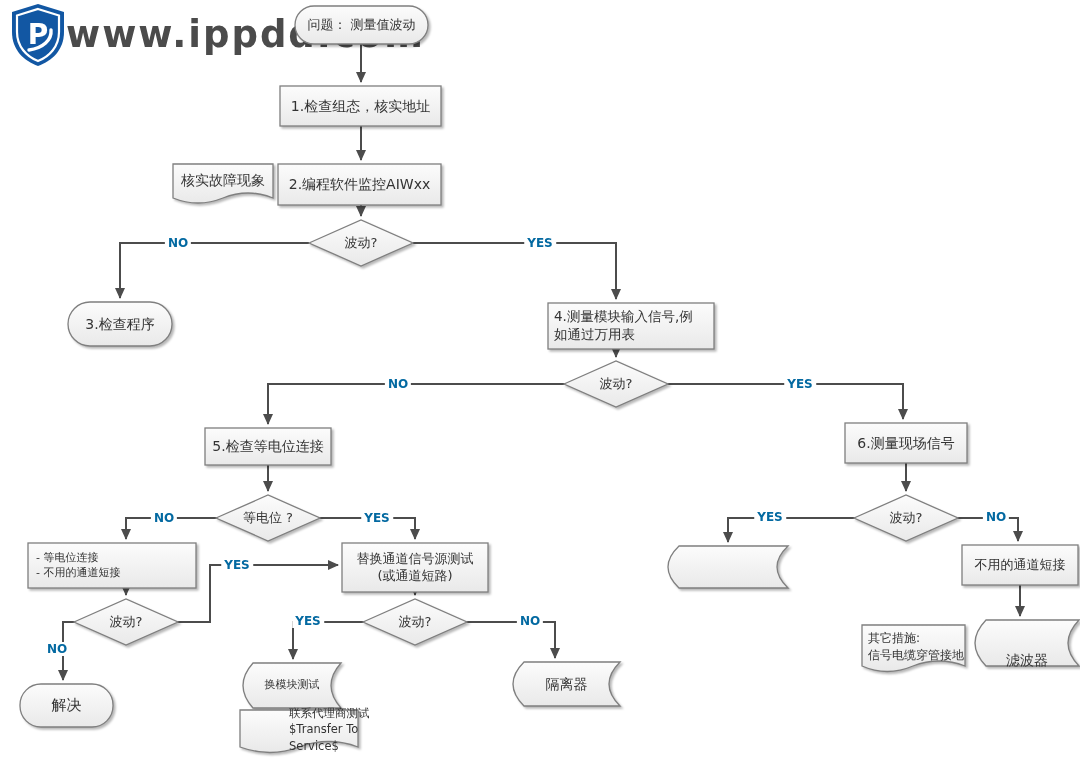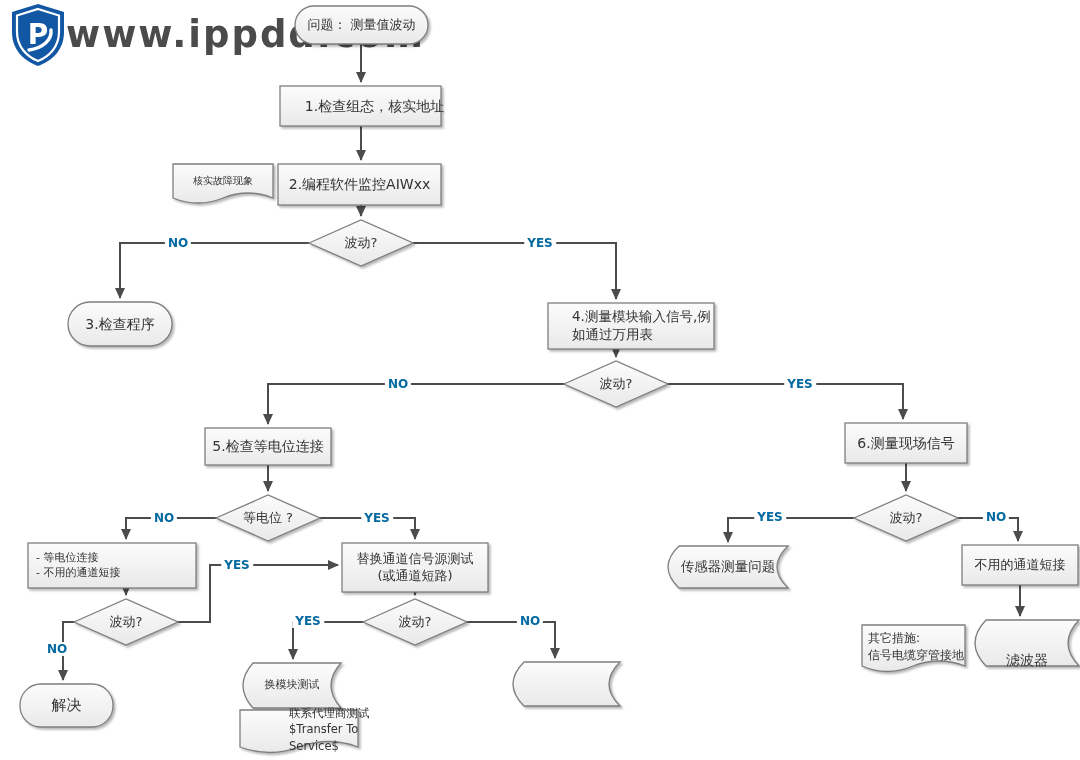--- a/index.html
+++ b/index.html
@@ -99,43 +99,43 @@
       <path class="shape" d="M524,662 H620 Q598,684 620,706 H524 Q502,684 524,662 Z"></path>
       <polygon class="shape" points="854,518 906,495 958,518 906,541"></polygon>
       <path class="shape" d="M679,546 H788 Q766,567 788,588 H679 Q657,567 679,546 Z"></path>
       <rect class="shape" x="962" y="545" width="116" height="40"></rect>
       <path class="shape" d="M862,625 H965 V666 Q939,656 913,666 Q887,677 862,666 Z"></path>
       <path class="shape" d="M986,620 H1079 Q1057,643 1079,666 H986 Q964,643 986,620 Z"></path>
     </g>
   </svg>
 
   <div class="txt" style="left:295px;top:6px;width:133px;height:38px;font-size:13px;">问题： 测量值波动</div>
-  <div class="txt" style="left:280px;top:86px;width:161px;height:40px;margin-left:14px;">1.检查组态，核实地址</div>
-  <div class="txt" style="left:173px;top:162px;width:100px;height:36px;font-size:10px;">核实故障现象</div>
+  <div class="txt" style="left:280px;top:86px;width:161px;height:40px;">1.检查组态，核实地址</div>
+  <div class="txt" style="left:173px;top:162px;width:100px;height:36px;font-size:14px;">核实故障现象</div>
   <div class="txt" style="left:278px;top:164px;width:163px;height:40px;">2.编程软件监控AIWxx</div>
   <div class="txt" style="left:309px;top:220px;width:104px;height:46px;font-size:13px;">波动?</div>
   <div class="txt" style="left:68px;top:302px;width:104px;height:44px;">3.检查程序</div>
-  <div class="txt left" style="left:554px;top:303px;width:158px;height:46px;font-size:13.5px;margin-left:18px;">4.测量模块输入信号,例
+  <div class="txt left" style="left:554px;top:303px;width:158px;height:46px;font-size:13.5px;">4.测量模块输入信号,例
 如通过万用表</div>
   <div class="txt" style="left:564px;top:361px;width:104px;height:46px;font-size:13px;">波动?</div>
   <div class="txt" style="left:205px;top:428px;width:126px;height:37px;">5.检查等电位连接</div>
   <div class="txt" style="left:845px;top:423px;width:122px;height:40px;">6.测量现场信号</div>
   <div class="txt" style="left:216px;top:495px;width:104px;height:46px;font-size:13px;">等电位 ?</div>
   <div class="txt left" style="left:36px;top:543px;width:160px;height:45px;font-size:11px;">- 等电位连接
 - 不用的通道短接</div>
   <div class="txt" style="left:342px;top:543px;width:146px;height:49px;font-size:13px;">替换通道信号源测试
 (或通道短路)</div>
   <div class="txt" style="left:363px;top:599px;width:104px;height:46px;font-size:13px;">波动?</div>
   <div class="txt" style="left:74px;top:599px;width:104px;height:46px;font-size:13px;">波动?</div>
   <div class="txt" style="left:20px;top:684px;width:93px;height:43px;font-size:15px;">解决</div>
   <div class="txt" style="left:243px;top:663px;width:98px;height:45px;font-size:11px;">换模块测试</div>
   <div class="txt left" style="left:247px;top:711px;width:110px;height:37px;font-size:11.5px;line-height:1.45;margin-left:42px;">联系代理商测试
 $Transfer To Service$</div>
+  <div class="txt" style="left:513px;top:662px;width:107px;height:44px;">隔离器</div>
   <div class="txt" style="left:854px;top:495px;width:104px;height:46px;font-size:13px;">波动?</div>
-  <div class="txt" style="left:668px;top:546px;width:120px;height:42px;font-size:13.5px;">传感器测量问题</div>
   <div class="txt" style="left:962px;top:545px;width:116px;height:40px;font-size:13px;">不用的通道短接</div>
   <div class="txt left" style="left:868px;top:627px;width:97px;height:40px;font-size:12px;line-height:1.45;">其它措施:
 信号电缆穿管接地</div>
   <div class="txt" style="left:975px;top:640px;width:104px;height:40px;">滤波器</div>
 
   <div class="elabel" style="left:178px;top:243px;">NO</div>
   <div class="elabel" style="left:540px;top:243px;">YES</div>
   <div class="elabel" style="left:398px;top:384px;">NO</div>
   <div class="elabel" style="left:800px;top:384px;">YES</div>
   <div class="elabel" style="left:164px;top:518px;">NO</div>

